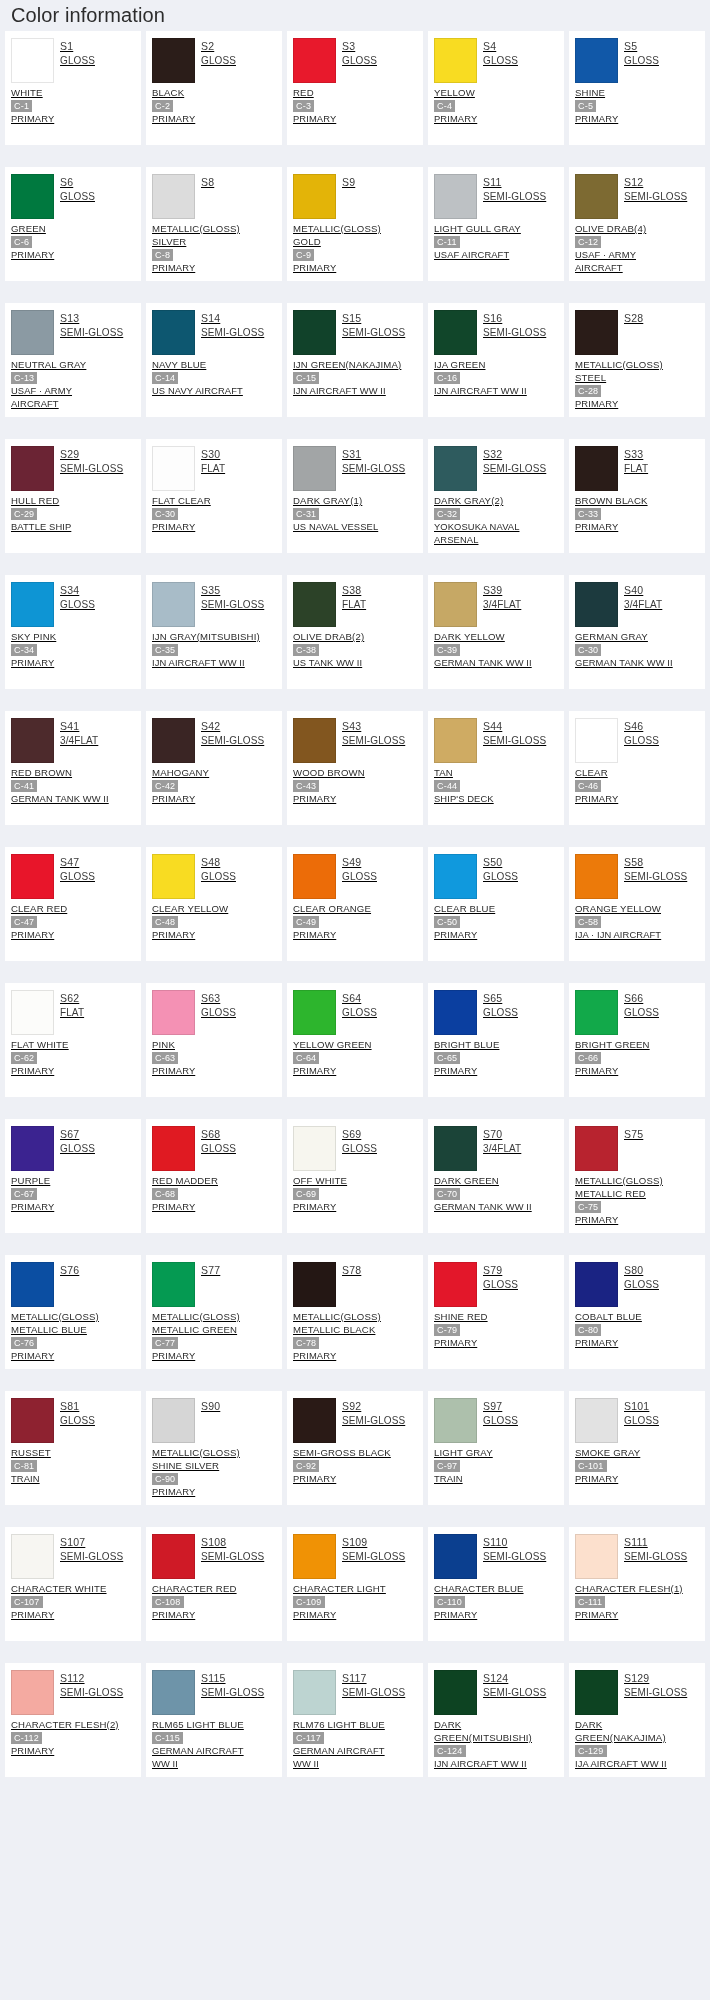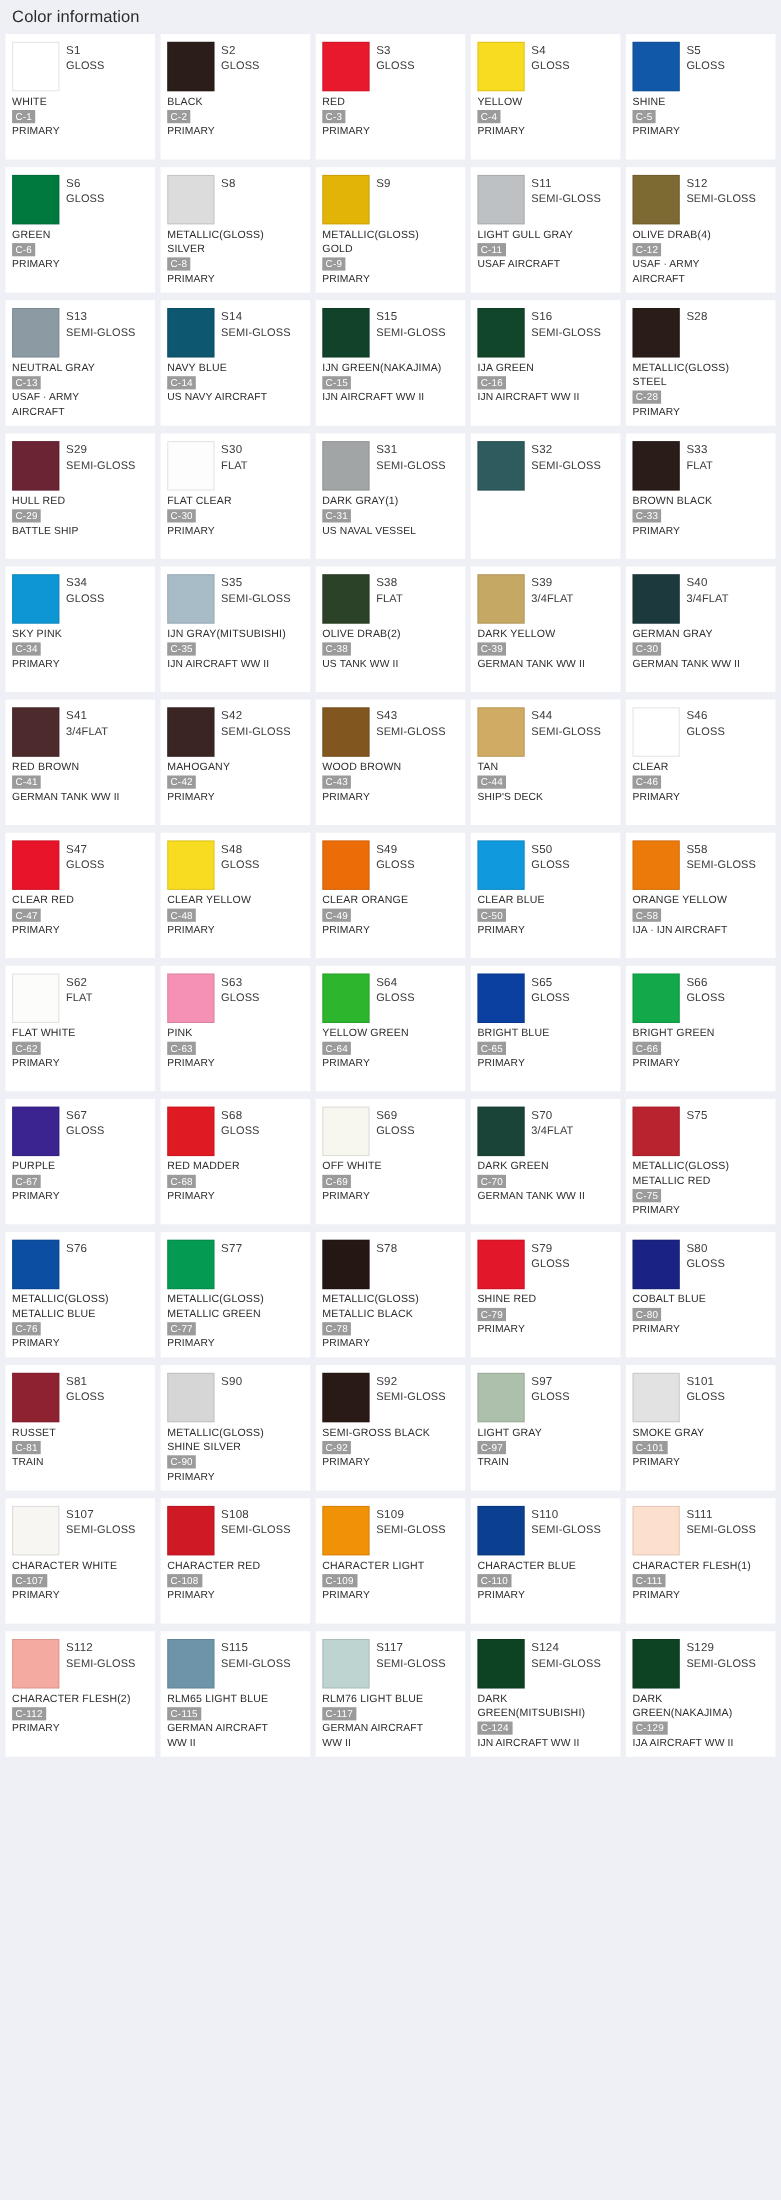--- a/index.html
+++ b/index.html
@@ -12,31 +12,32 @@
   body { padding: 0 0 6px 0; }
 
   .page-header {
     height: 31px;
     display: flex;
     align-items: center;
     padding-left: 11px;
     background: #eef0f5;
   }
   .page-title {
-    font-size: 15px;
+    font-size: 20px;
     font-weight: 400;
     color: #2c2c2c;
     letter-spacing: 0.1px;
   }
 
   .grid {
     display: grid;
     grid-template-columns: repeat(5, 1fr);
-    gap: 7px 5px;
+    gap: 22px 5px;
     padding: 0 5px;
+    text-decoration: underline;
   }
 
   .card {
     background: #ffffff;
     min-height: 114px;
     padding: 7px 6px 6px 6px;
     display: flex;
     flex-direction: column;
     overflow: hidden;
   }
@@ -376,20 +377,26 @@
       </div>
     </div>
     <div class="card">
       <div class="card-top">
         <div class="swatch" style="background: rgb(46, 91, 94);"></div>
         <div class="top-text">
           <span class="scode">S32</span>
           <span class="finish">SEMI-GLOSS</span>
         </div>
       </div>
+      <div class="card-body">
+        <span class="cname">DARK  GRAY(2)</span>
+        <span class="cbadge-wrap"><span class="cbadge">C-32</span></span>
+        <span class="ccat">YOKOSUKA NAVAL
+ARSENAL</span>
+      </div>
     </div>
     <div class="card">
       <div class="card-top">
         <div class="swatch" style="background: rgb(42, 28, 24);"></div>
         <div class="top-text">
           <span class="scode">S33</span>
           <span class="finish">FLAT</span>
         </div>
       </div>
       <div class="card-body">

